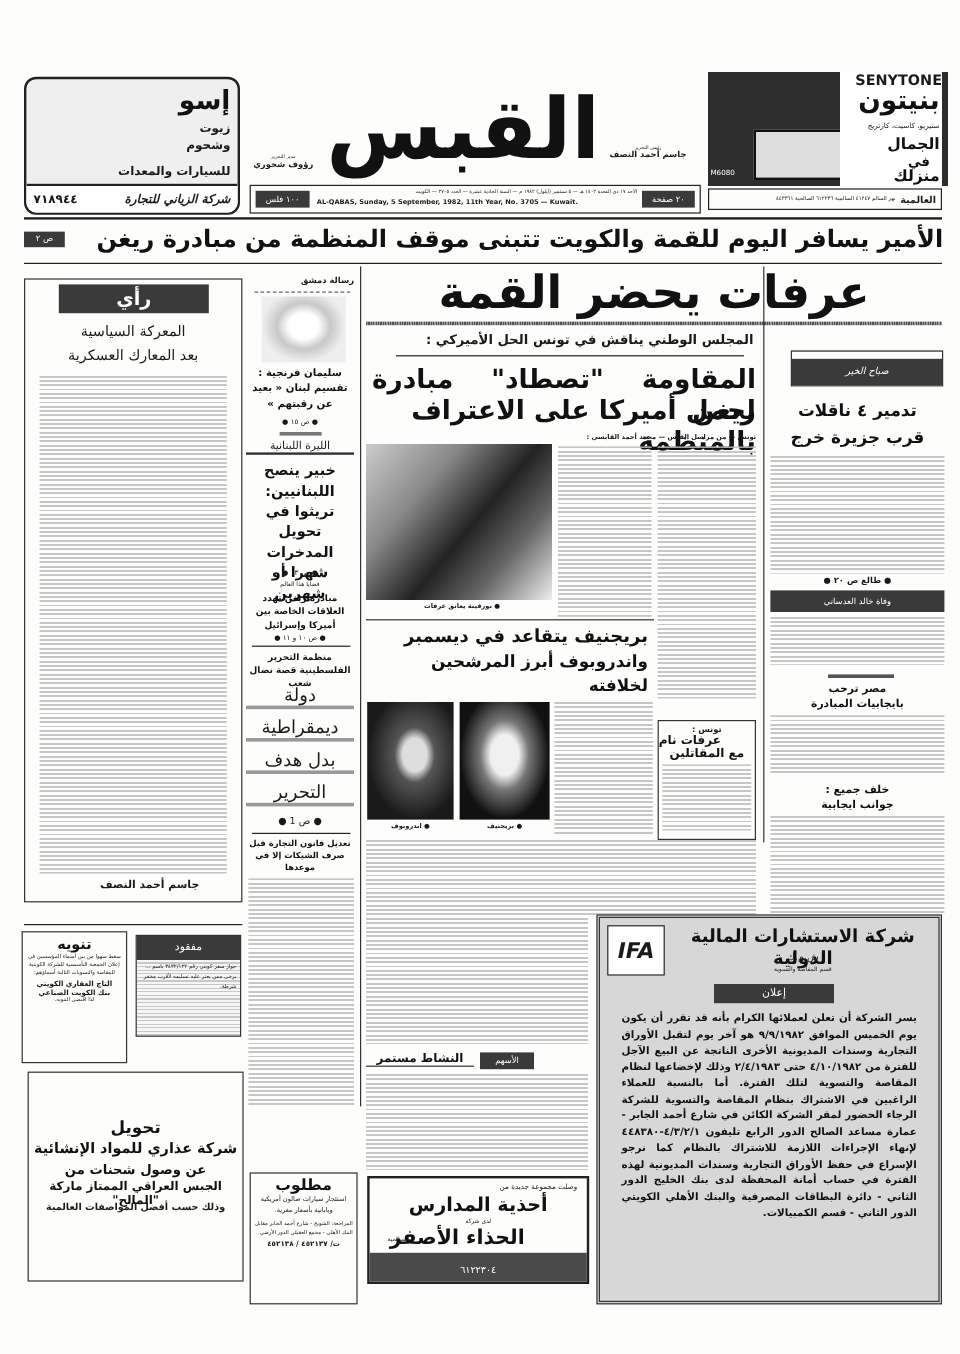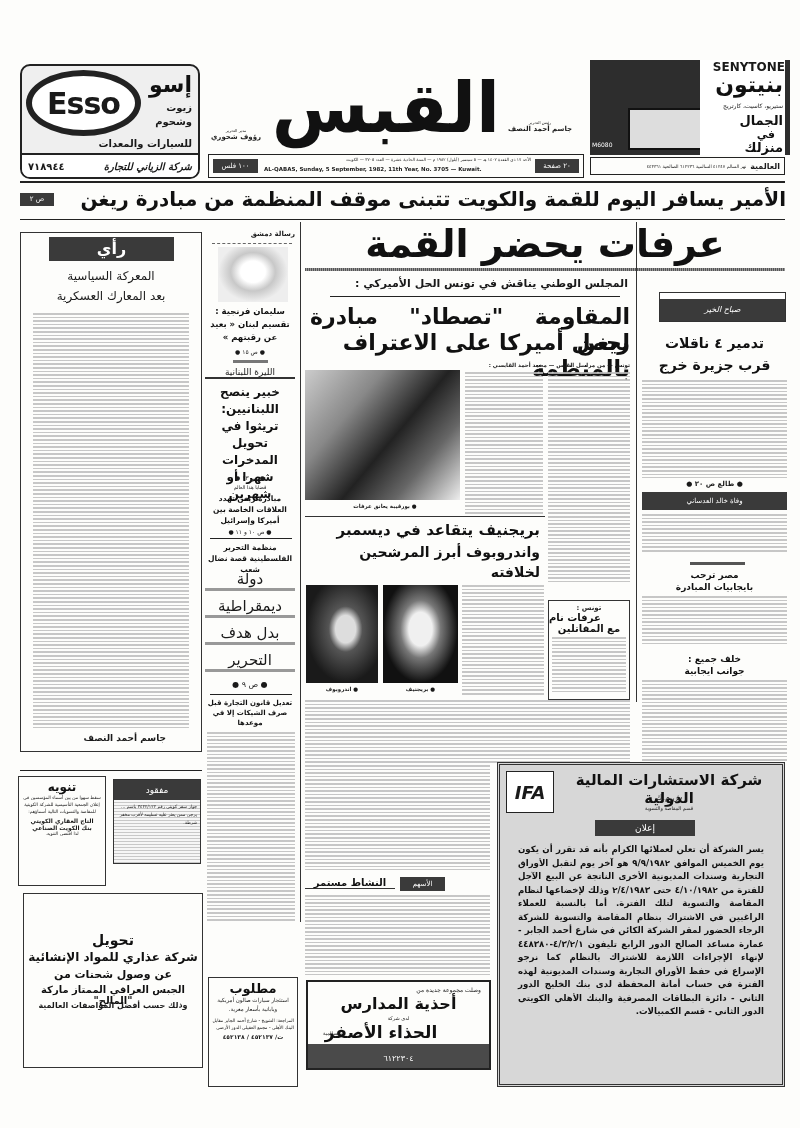--- a/index.html
+++ b/index.html
@@ -11,23 +11,20 @@
   .dk { background: #3a3a3a; color: #fff; }
   .hr { position: absolute; height: 2px; background: #222; }
   .vr { position: absolute; width: 1px; background: #333; }
   .hd { font-family: "DejaVu Sans", sans-serif; font-weight: bold; color: #111; }
   .photo { background: radial-gradient(circle at 40% 40%, #888, #222 70%); }
 </style>
 </head>
 <body>
 
 <div class="abs" style="left:20px;top:64px;width:180px;height:115px;border:2px solid #222;border-radius:10px;background:#efefef;">
-  <div class="abs" style="left:4px;top:4px;width:115px;height:66px;border:6px solid #222;border-radius:50%;background:#fff;display:flex;align-items:center;justify-content:center;">
-    <span style="font-family:'DejaVu Sans',sans-serif;font-weight:900;font-size:30px;direction:ltr;letter-spacing:-1px;">Esso</span>
-  </div>
   <div class="abs hd" style="right:6px;top:6px;font-size:22px;">إسو</div>
   <div class="abs" style="right:6px;top:36px;font-size:10px;font-weight:bold;">زيوت</div>
   <div class="abs" style="right:6px;top:50px;font-size:10px;font-weight:bold;">وشحوم</div>
   <div class="abs" style="right:6px;top:72px;font-size:10px;font-weight:bold;">للسيارات والمعدات</div>
   <div class="abs" style="left:0;right:0;bottom:0;height:24px;border-top:2px solid #222;display:flex;align-items:center;justify-content:space-between;padding:0 6px;background:#fff;border-radius:0 0 8px 8px;">
     <span style="font-size:10px;font-weight:bold;font-style:italic;">شركة الزياني للتجارة</span>
     <span style="font-size:10px;font-weight:bold;">٧١٨٩٤٤</span>
   </div>
 </div>
 
@@ -172,21 +169,21 @@
 <div class="abs" style="left:205px;top:484px;width:90px;font-size:5px;text-align:center;">قضايا هذا العالم</div>
 <div class="abs hd" style="left:205px;top:493px;width:90px;font-size:7.5px;line-height:11px;text-align:center;">مبادرة ريغن تهدد العلاقات الخاصة بين أميركا وإسرائيل</div>
 <div class="abs" style="left:205px;top:528px;width:90px;font-size:6px;text-align:center;">● <span>ص ١٠ و ١١</span> ●</div>
 <div class="hr" style="left:210px;top:538px;width:82px;height:1px;"></div>
 
 <div class="abs hd" style="left:205px;top:542px;width:90px;font-size:7.5px;line-height:11px;text-align:center;">منظمة التحرير الفلسطينية قصة نضال شعب</div>
 <div class="abs" style="left:205px;top:570px;width:90px;font-size:15px;text-align:center;border-bottom:3px solid #999;">دولة</div>
 <div class="abs" style="left:205px;top:597px;width:90px;font-size:15px;text-align:center;border-bottom:3px solid #999;">ديمقراطية</div>
 <div class="abs" style="left:205px;top:624px;width:90px;font-size:15px;text-align:center;border-bottom:3px solid #999;">بدل هدف</div>
 <div class="abs" style="left:205px;top:651px;width:90px;font-size:15px;text-align:center;border-bottom:3px solid #999;">التحرير</div>
-<div class="abs" style="left:205px;top:680px;width:90px;font-size:8px;text-align:center;">● <span>ص ٩</span> ●</div>
+<div class="abs" style="left:205px;top:680px;width:90px;font-size:8px;text-align:center;">● <span>ص 1</span> ●</div>
 <div class="hr" style="left:210px;top:694px;width:82px;height:1px;"></div>
 <div class="abs hd" style="left:205px;top:698px;width:90px;font-size:7px;line-height:10px;text-align:center;">تعديل قانون التجارة قبل صرف الشيكات إلا في موعدها</div>
 <div class="abs" style="left:207px;top:732px;width:88px;height:190px;">
     <div class="filler"></div>
   </div>
 
 <div class="vr" style="left:300px;top:222px;height:700px;"></div>
 
 <div class="abs dk" style="left:400px;top:877px;width:45px;height:14px;font-size:7px;text-align:center;line-height:14px;">الأسهم</div>
 <div class="abs hd" style="left:305px;top:877px;width:90px;font-size:10px;text-align:center;border-bottom:1px solid #333;">النشاط مستمر</div>

